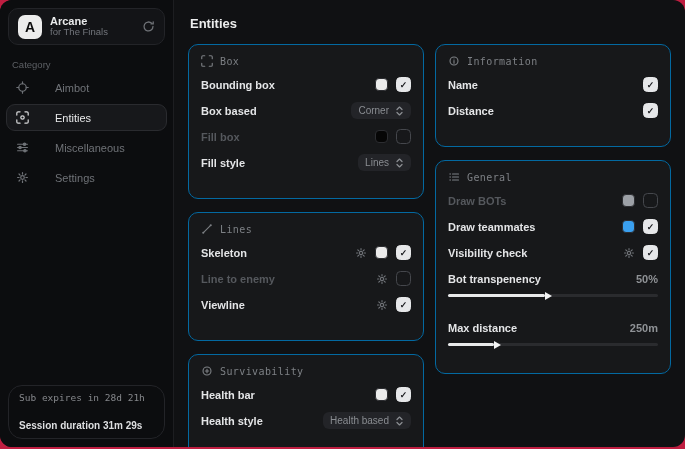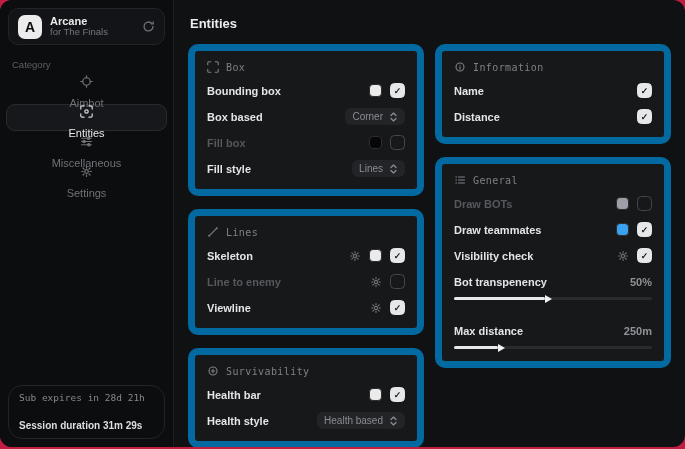--- a/index.html
+++ b/index.html
@@ -16,36 +16,36 @@
     background:#131417; display:flex; align-items:center; gap:8px; padding:0 9px; }
   .logo-badge { width:24px; height:24px; background:#ececec; border-radius:7px;
     display:flex; align-items:center; justify-content:center;
     color:#0b0b0c; font-weight:bold; font-size:14px; }
   .logo-text { flex:1; line-height:1.15; }
   .logo-title { font-size:11px; font-weight:bold; color:#e9eaeb; }
   .logo-sub { font-size:9.5px; color:#73767c; }
   .icon { display:inline-flex; align-items:center; justify-content:center; color:#6f7277; }
   .category { margin:14px 12px 4px; font-size:9.5px; color:#5d6065; }
   .nav-item { margin:3px 6px; height:27px; border-radius:9px; border:1px solid transparent;
-    display:flex; align-items:center; gap:9px; padding:0 9px;
-    font-size:11px; color:#6f7277; cursor:pointer;flex-direction:column; }
+    display:flex; align-items:center; gap:26px; padding:0 9px;
+    font-size:11px; color:#6f7277; cursor:pointer; }
   .nav-item[data-active="true"] { background:#17181b; border-color:#2a2b2f; color:#e8e9ea; }
   .nav-item[data-active="true"] .icon { color:#d7d8da; }
   .side-footer { position:absolute; left:8px; right:8px; bottom:8px;
     border:1px solid #232428; border-radius:14px; padding:6px 10px 7px; }
   .side-footer .l1 { font-family:"DejaVu Sans Mono", monospace; font-size:9.5px; color:#86888c; }
   .side-footer .l2 { margin-top:17px; font-size:10px; font-weight:bold; color:#dedfe1; }
 
   
   .main { flex:1; padding:16px 14px 0; }
   .page-title { font-size:13px; font-weight:bold; color:#eceded; margin-left:2px; }
   .columns { display:flex; gap:11px; margin-top:13px; }
   .col { flex:1; display:flex; flex-direction:column; gap:13px; }
-  .card { background:#17181a; border:7px solid #0369a1; border-radius:10px;
-    padding:10px 12px 12px; }
+  .card { background:#17181a; border:1px solid #0369a1; border-radius:10px;
+    padding:10px 12px 27px; }
   .card-head { display:flex; align-items:center; gap:7px;
     font-family:"DejaVu Sans Mono", monospace; font-size:10px; color:#7d8085;
     letter-spacing:.4px; }
   .card-head .icon { color:#7d8085; }
   .row { display:flex; align-items:center; justify-content:space-between;
     min-height:17px; margin-top:9px; }
   .row-label { font-size:11px; font-weight:bold; color:#e4e5e7; }
   .row-label.muted { color:#55585d; }
   .controls { display:flex; align-items:center; gap:8px; }
   .swatch { width:13px; height:13px; border-radius:4px; border:1px solid #2c2d31; cursor:pointer; }

